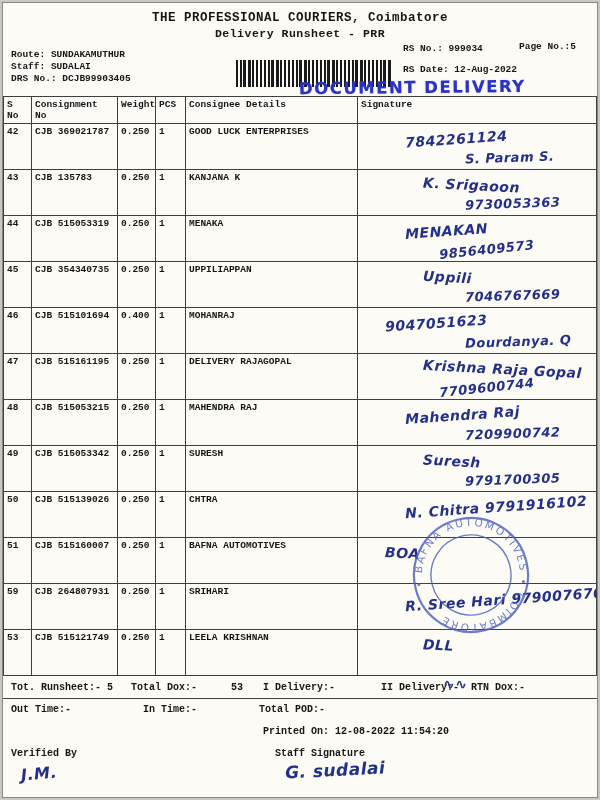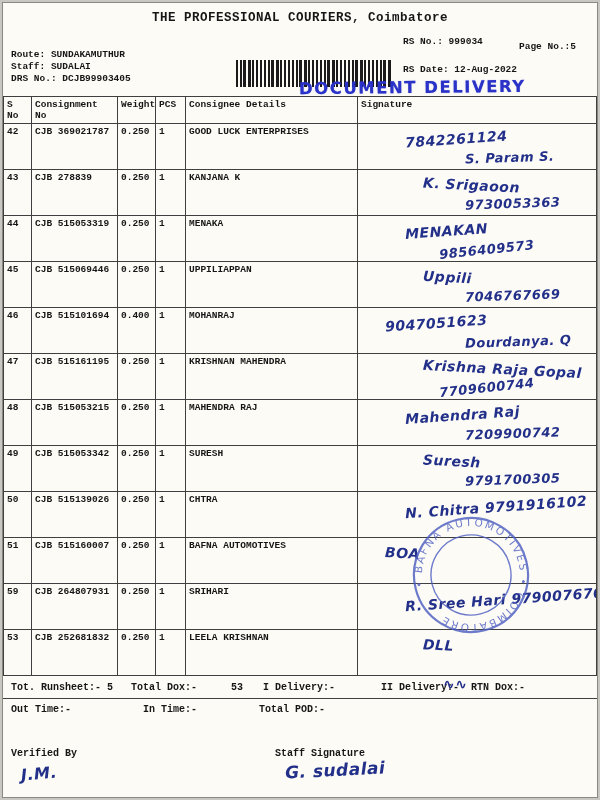--- a/index.html
+++ b/index.html
@@ -48,25 +48,26 @@
   .f-rule{position:absolute;left:0;right:0;top:22px;border-top:1px solid #3f3f3f}
   .fw-ink{position:absolute;font-size:16px}
 </style>
 </head>
 <body>
 
 <div class="page">
 
   <div class="hdr">
     <div class="t-center title">THE PROFESSIONAL COURIERS, Coimbatore</div>
+    <div class="t-center subtitle">Delivery Runsheet - PRR</div>
     <div class="abs" style="left:516px;top:38px">Page No.:5</div>
     <div class="abs" style="left:8px;top:46px">Route: SUNDAKAMUTHUR</div>
     <div class="abs" style="left:8px;top:58px">Staff: SUDALAI</div>
     <div class="abs" style="left:8px;top:70px">DRS No.: DCJB99903405</div>
-    <div class="abs" style="left:400px;top:33px">RS No.: 999034</div>
+    <div class="abs" style="left:400px;top:40px">RS No.: 999034</div>
     <div class="abs" style="left:400px;top:61px">RS Date: 12-Aug-2022</div>
     <div class="barcode"></div>
     <div class="doc-stamp">DOCUMENT DELIVERY</div>
   </div>
 
   <table>
     <colgroup>
       <col style="width:28px">
         <col style="width:86px">
         <col style="width:38px">
@@ -92,21 +93,21 @@
       <td>1</td>
       <td>GOOD LUCK ENTERPRISES</td>
       <td>
         <div class="ink sig1">7842261124</div>
         <div class="ink sig2">S. Param S.</div>
       </td>
     </tr>
 
     <tr>
       <td>43</td>
-      <td>CJB 278839</td>
+      <td>CJB 135783</td>
       <td>0.250</td>
       <td>1</td>
       <td>KANJANA K</td>
       <td>
         <div class="ink sig1">K. Srigaoon</div>
         <div class="ink sig2">9730053363</div>
       </td>
     </tr>
 
     <tr>
@@ -116,21 +117,21 @@
       <td>1</td>
       <td>MENAKA</td>
       <td>
         <div class="ink sig1">MENAKAN</div>
         <div class="ink sig2">9856409573</div>
       </td>
     </tr>
 
     <tr>
       <td>45</td>
-      <td>CJB 515069446</td>
+      <td>CJB 354340735</td>
       <td>0.250</td>
       <td>1</td>
       <td>UPPILIAPPAN</td>
       <td>
         <div class="ink sig1">Uppili</div>
         <div class="ink sig2">7046767669</div>
       </td>
     </tr>
 
     <tr>
@@ -143,21 +144,21 @@
         <div class="ink sig1">9047051623</div>
         <div class="ink sig2">Dourdanya. Q</div>
       </td>
     </tr>
 
     <tr>
       <td>47</td>
       <td>CJB 515161195</td>
       <td>0.250</td>
       <td>1</td>
-      <td>KRISHNAN MAHENDRA</td>
+      <td>DELIVERY RAJAGOPAL</td>
       <td>
         <div class="ink sig1">Krishna Raja Gopal</div>
         <div class="ink sig2">7709600744</div>
       </td>
     </tr>
 
     <tr>
       <td>48</td>
       <td>CJB 515053215</td>
       <td>0.250</td>
@@ -212,21 +213,21 @@
       <td>1</td>
       <td>SRIHARI</td>
       <td>
         <div class="ink sig1">R. Sree Hari 9790076702</div>
         <div class="ink sig2"></div>
       </td>
     </tr>
 
     <tr>
       <td>53</td>
-      <td>CJB 252681832</td>
+      <td>CJB 515121749</td>
       <td>0.250</td>
       <td>1</td>
       <td>LEELA KRISHNAN</td>
       <td>
         <div class="ink sig1">DLL</div>
         <div class="ink sig2"></div>
       </td>
     </tr>
   </tbody>
   </table>
@@ -250,20 +251,21 @@
     <span class="abs" style="left:378px;top:6px">II Delivery:-</span>
     <span class="abs ink" style="left:440px;top:0px;font-size:14px">∿∿</span>
     <span class="abs" style="left:468px;top:6px">RTN Dox:-</span>
 
     <div class="f-rule"></div>
 
     <span class="abs" style="left:8px;top:28px">Out Time:-</span>
     <span class="abs" style="left:140px;top:28px">In Time:-</span>
     <span class="abs" style="left:256px;top:28px">Total POD:-</span>
 
+    <span class="abs" style="left:260px;top:50px">Printed On: 12-08-2022 11:54:20</span>
 
     <span class="abs" style="left:8px;top:72px">Verified By</span>
     <span class="abs" style="left:272px;top:72px">Staff Signature</span>
 
     <span class="fw-ink ink" style="left:18px;top:88px;transform:rotate(-5deg)">J.M.</span>
     <span class="fw-ink ink" style="left:282px;top:84px;font-size:17px;transform:rotate(-3deg)">G. sudalai</span>
   </div>
 
 </div>
 

